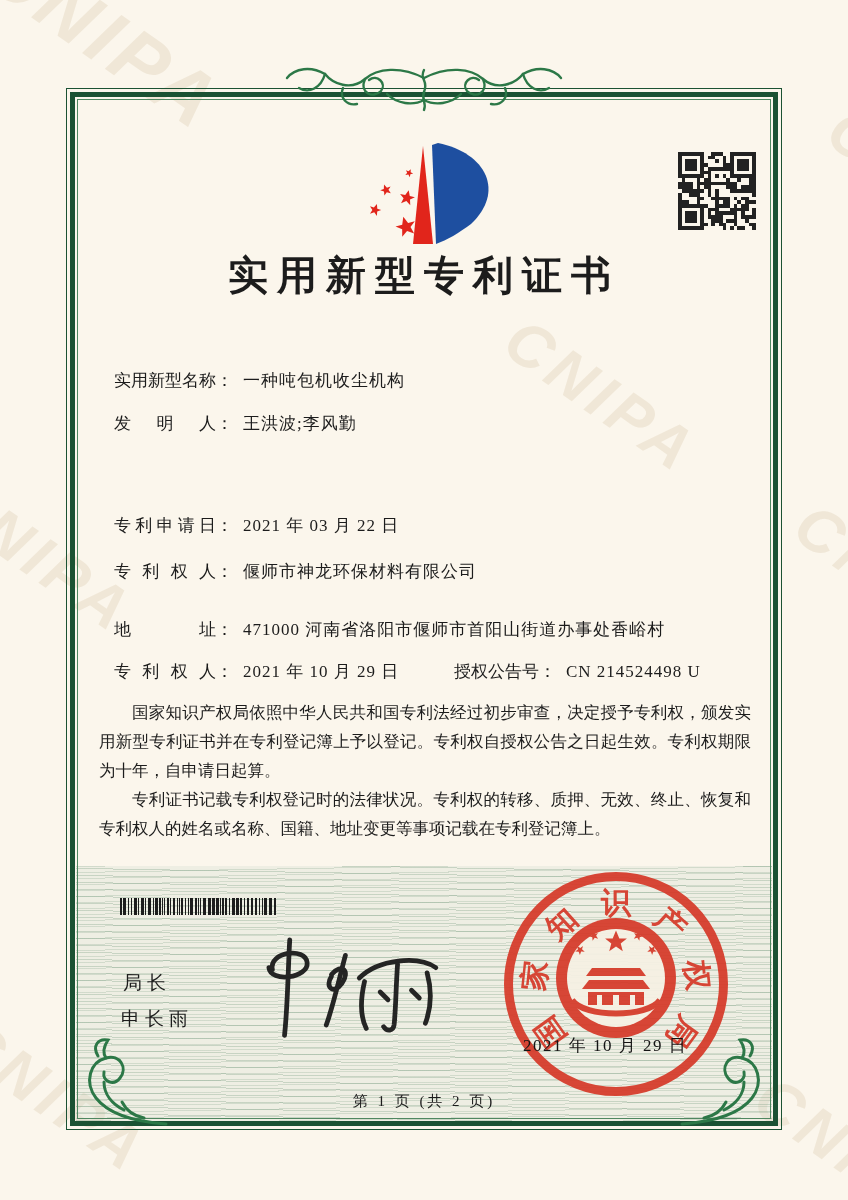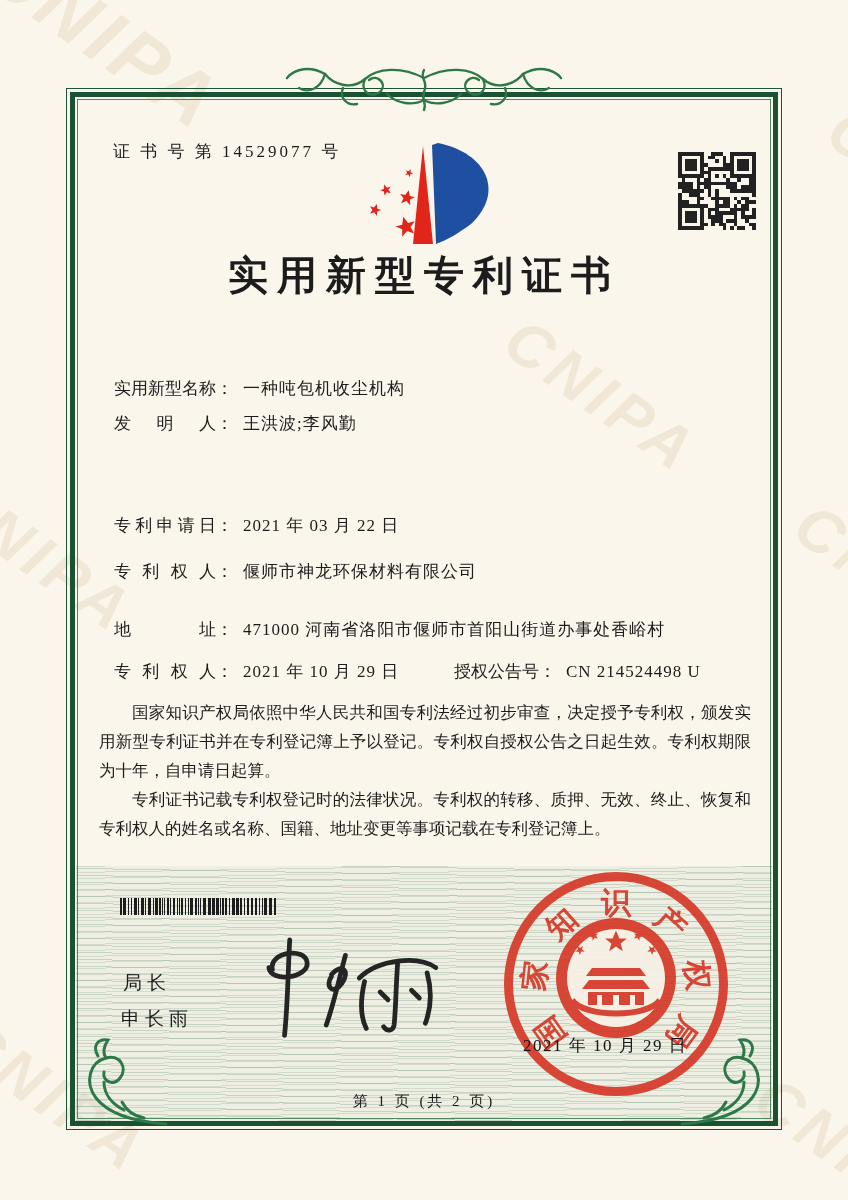--- a/index.html
+++ b/index.html
@@ -156,21 +156,20 @@
     <g fill="none" stroke="#2c7847" stroke-width="3" stroke-linecap="round" transform="translate(95,0) scale(-1,1)">
       <path d="M92,92 C64,90 36,84 22,66 C10,50 16,30 32,26 C46,22 54,36 46,46 C40,54 28,50 30,40"></path>
       <path d="M50,78 C38,72 30,62 30,50"></path>
       <path d="M70,86 C60,84 52,78 48,70"></path>
       <path d="M24,24 C18,14 24,6 34,8 C30,14 28,20 32,26"></path>
     </g>
   </svg>
 
   <div class="content">
 
-    <div class="cert-no">证 书 号 第 14529077 号</div>
 
     <svg class="logo" width="165" height="112" viewBox="0 0 165 112">
       <defs>
         <polygon id="lstar" points="0,-10 2.9,-3.1 9.5,-3.1 4.1,1.2 5.9,8.1 0,3.9 -5.9,8.1 -4.1,1.2 -9.5,-3.1 -2.9,-3.1"></polygon>
       </defs>
       <polygon points="76,6 86,104 66,104" fill="#e1251b"></polygon>
       <path d="M89,104 L85,5 L91,3 C140,13 158,52 124,84 C112,93 100,100 89,104 Z" fill="#1e4fa0"></path>
       <use href="#lstar" transform="translate(59,87) scale(1.05) rotate(-15)" fill="#e1251b"></use>
       <use href="#lstar" transform="translate(60,58) scale(0.8) rotate(12)" fill="#e1251b"></use>
       <use href="#lstar" transform="translate(39,50) scale(0.58) rotate(-20)" fill="#e1251b"></use>
@@ -617,21 +616,21 @@
         <div></div>
         <div class="on"></div>
         <div class="on"></div>
         <div></div>
         <div></div>
         <div class="on"></div>
       </div>
 
     <div class="title">实用新型专利证书</div>
 
-    <div class="field-row" style="top:377px">
+    <div class="field-row" style="top:369px">
       <span class="flabel">实用新型名称</span><span class="fcolon">：</span><span class="fvalue">一种吨包机收尘机构</span>
     </div>
     <div class="field-row" style="top:412px">
       <span class="flabel">发明人</span><span class="fcolon">：</span><span class="fvalue">王洪波;李风勤</span>
     </div>
     <div class="field-row" style="top:514px">
       <span class="flabel">专利申请日</span><span class="fcolon">：</span><span class="fvalue">2021 年 03 月 22 日</span>
     </div>
     <div class="field-row" style="top:560px">
       <span class="flabel">专利权人</span><span class="fcolon">：</span><span class="fvalue">偃师市神龙环保材料有限公司</span>

